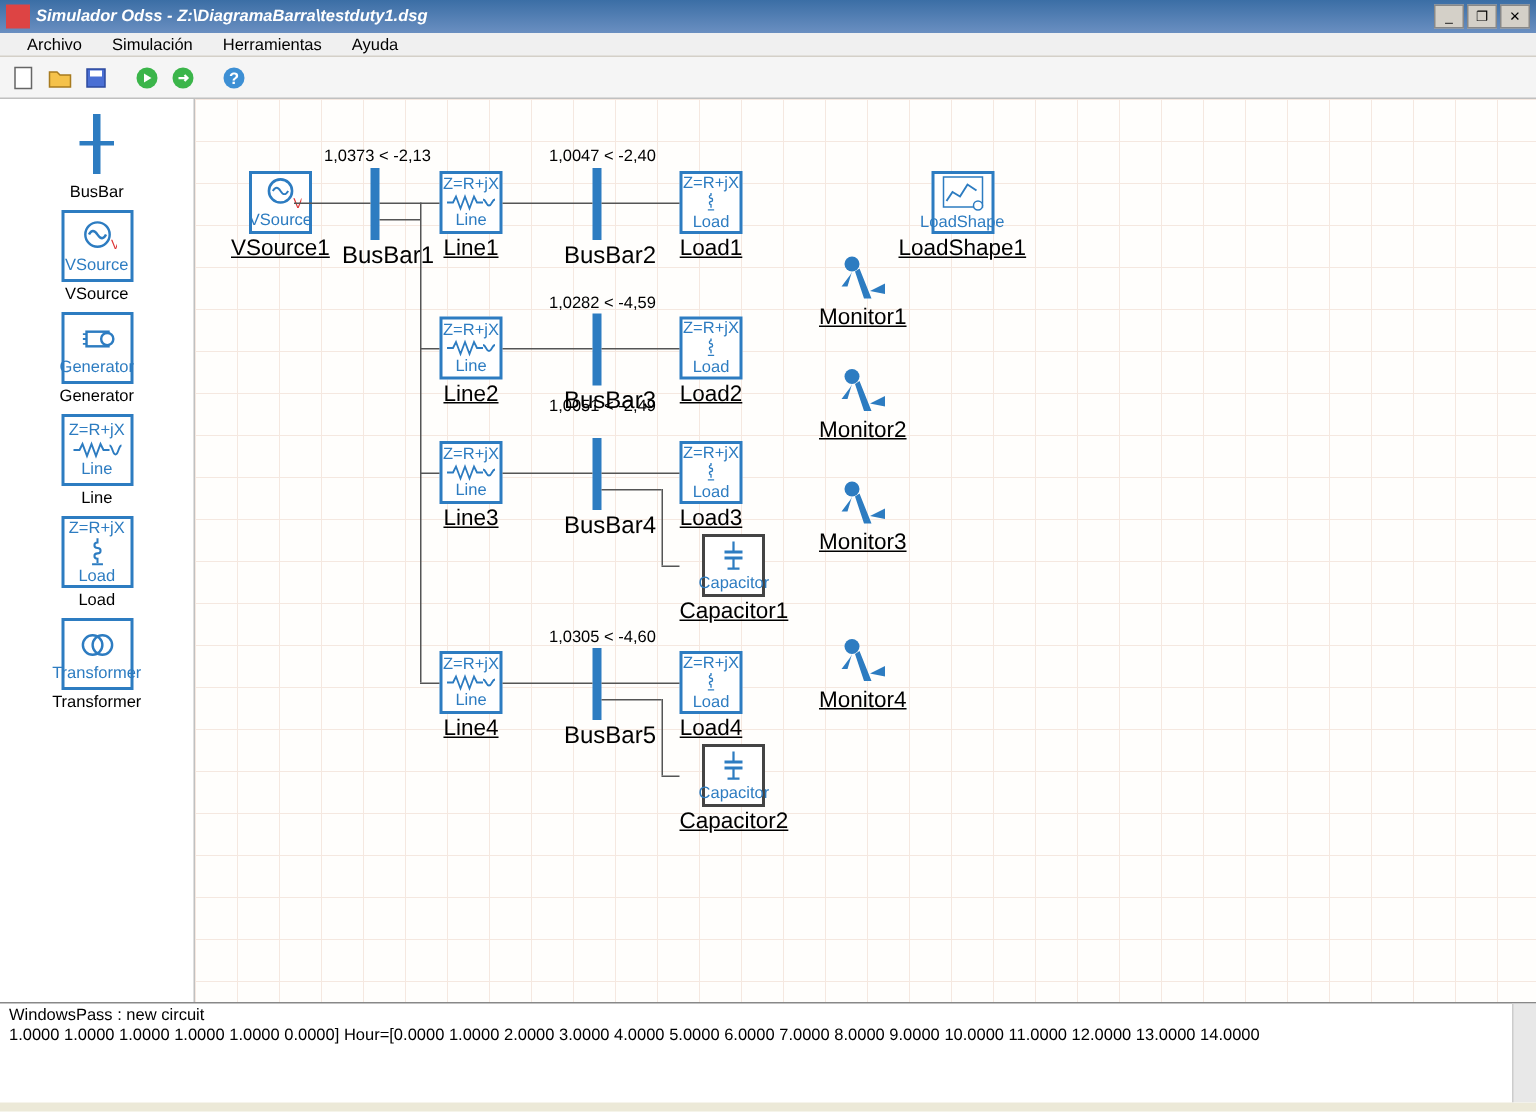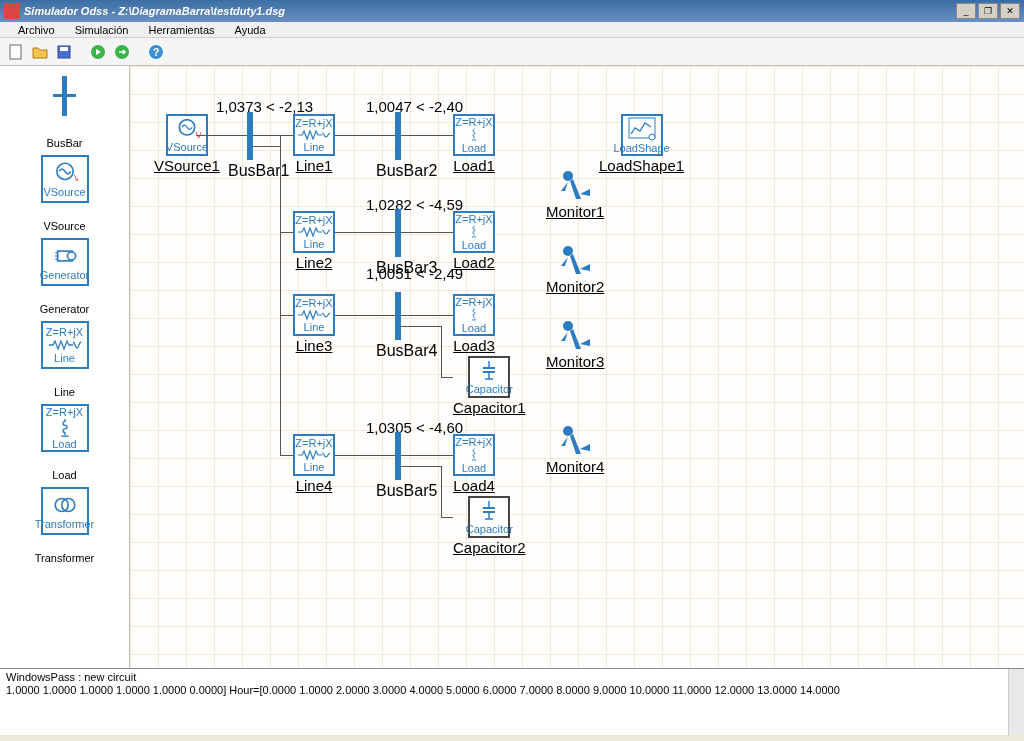--- a/index.html
+++ b/index.html
@@ -14,35 +14,35 @@
 .menubar { background: #f0f0f0; height: 16px; display: flex; align-items: center; padding: 0 8px; border-bottom: 1px solid #d4d0c8; }
 .menubar .menuitem { padding: 3px 10px; cursor: default; }
 
 .toolbar { background: #f5f5f5; height: 28px; display: flex; align-items: center; padding: 0 6px; gap: 4px; border-bottom: 1px solid #c0c0c0; }
 .toolbar .sep { width: 6px; }
 .tbtn { width: 20px; height: 20px; display: flex; align-items: center; justify-content: center; border-radius: 2px; }
 
 .workspace { display: flex; height: 602px; background: #fff; }
 
 .palette { width: 130px; background: #fff; border-right: 1px solid #c0c0c0; display: flex; flex-direction: column; align-items: center; padding-top: 6px; gap: 6px; overflow-y: auto; }
-.palitem { display: flex; flex-direction: column; align-items: center; gap: 17px; }
+.palitem { display: flex; flex-direction: column; align-items: center; gap: 2px; }
 .palitem .box { width: 48px; height: 48px; border: 2px solid #2d7cc1; background: #fff; display: flex; flex-direction: column; align-items: center; justify-content: center; font-size: 7px; color: #2d7cc1; }
 .palitem .box.noborder { border: none; }
 .palitem .lbl { color: #000; font-size: 11px; }
 
 .canvas { flex: 1; position: relative; overflow: auto; background-image: linear-gradient(#f5e8e0 1px, transparent 1px), linear-gradient(90deg, #f5e8e0 1px, transparent 1px); background-size: 28px 28px; background-color: #fffefc; }
 
 .node { position: absolute; display: flex; flex-direction: column; align-items: center; gap: 1px; }
 .node .nbox { width: 42px; height: 42px; border: 2px solid #2d7cc1; background: #fff; display: flex; flex-direction: column; align-items: center; justify-content: center; font-size: 6px; color: #2d7cc1; }
 .node .nbox.sel { border-color: #444; }
 .node .nlbl { color: #000; font-size: 15px; text-align: left; text-decoration: underline; }
 
 .busbar { position: absolute; width: 6px; background: #2d7cc1; }
 .buslbl { position: absolute; font-size: 16px; }
-.annot { position: absolute; font-size: 15px; color: #000; white-space: nowrap; }
+.annot { position: absolute; font-size: 11px; color: #000; white-space: nowrap; }
 
 .wire { position: absolute; background: #555; }
 .wire.h { height: 1px; }
 .wire.v { width: 1px; }
 
 .console { background: #fff; border-top: 1px solid #888; height: 67px; padding: 2px 6px; overflow: hidden; position: relative; font-size: 10.5px; color: #000; line-height: 1.2; }
 .console .scroll { position: absolute; right: 0; top: 0; width: 16px; height: 100%; background: #e8e8e8; border-left: 1px solid #ccc; }
 .svgsm { width: 26px; height: 26px; }
 </style>
 </head>

